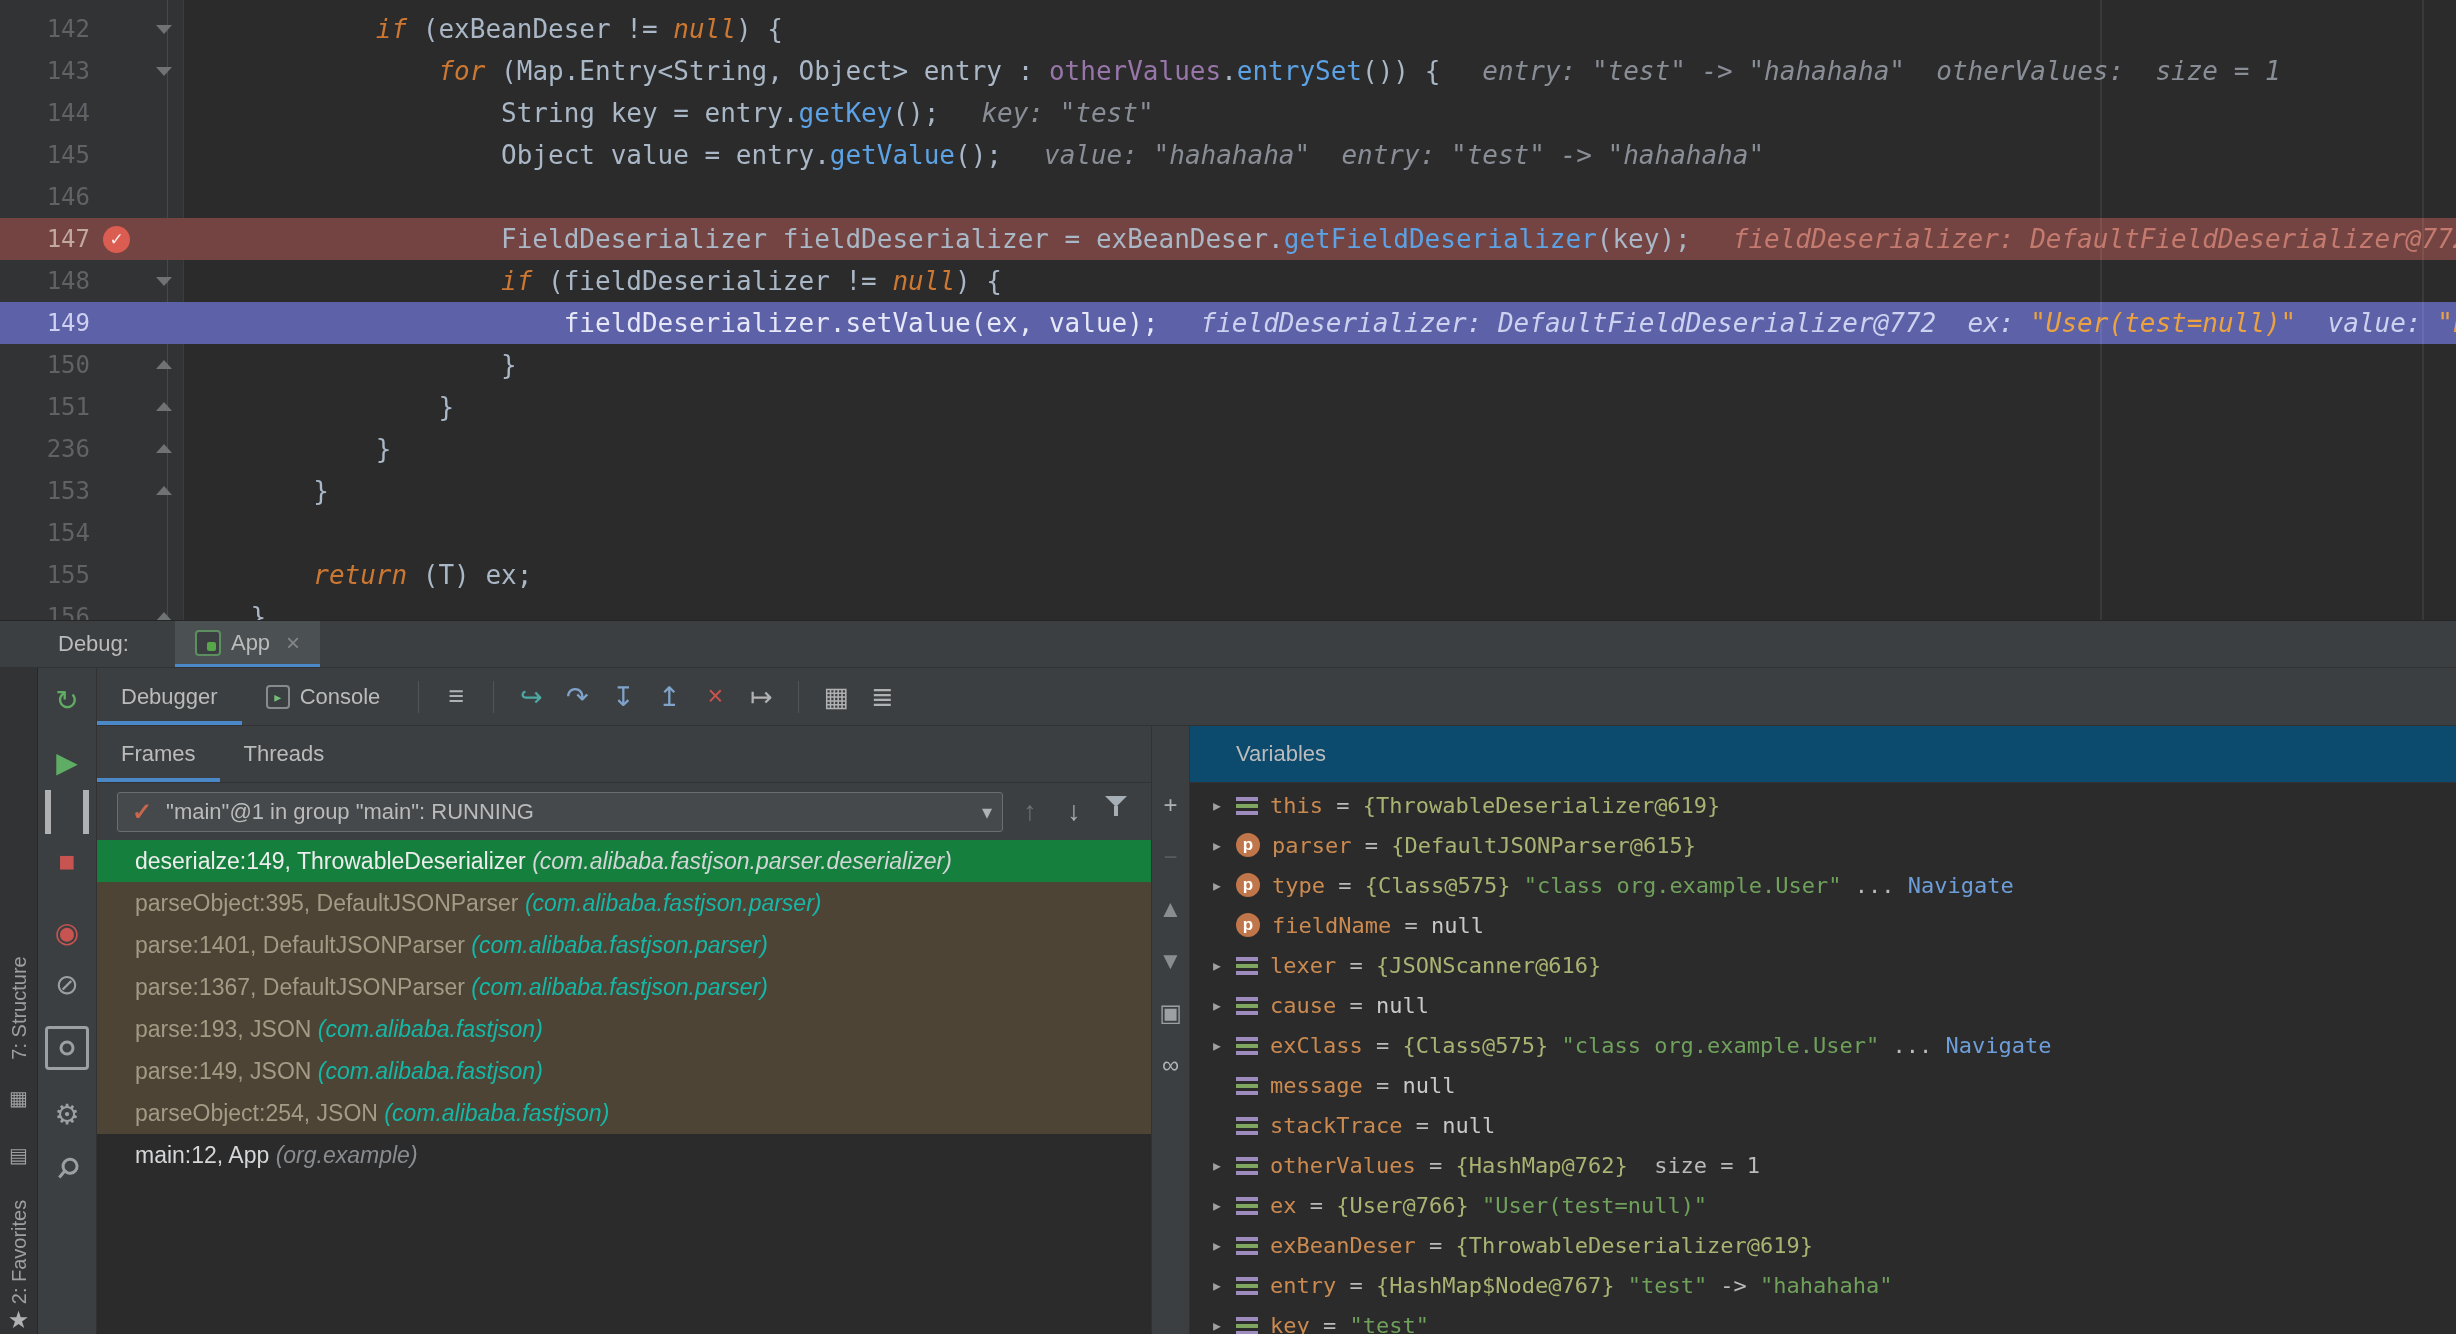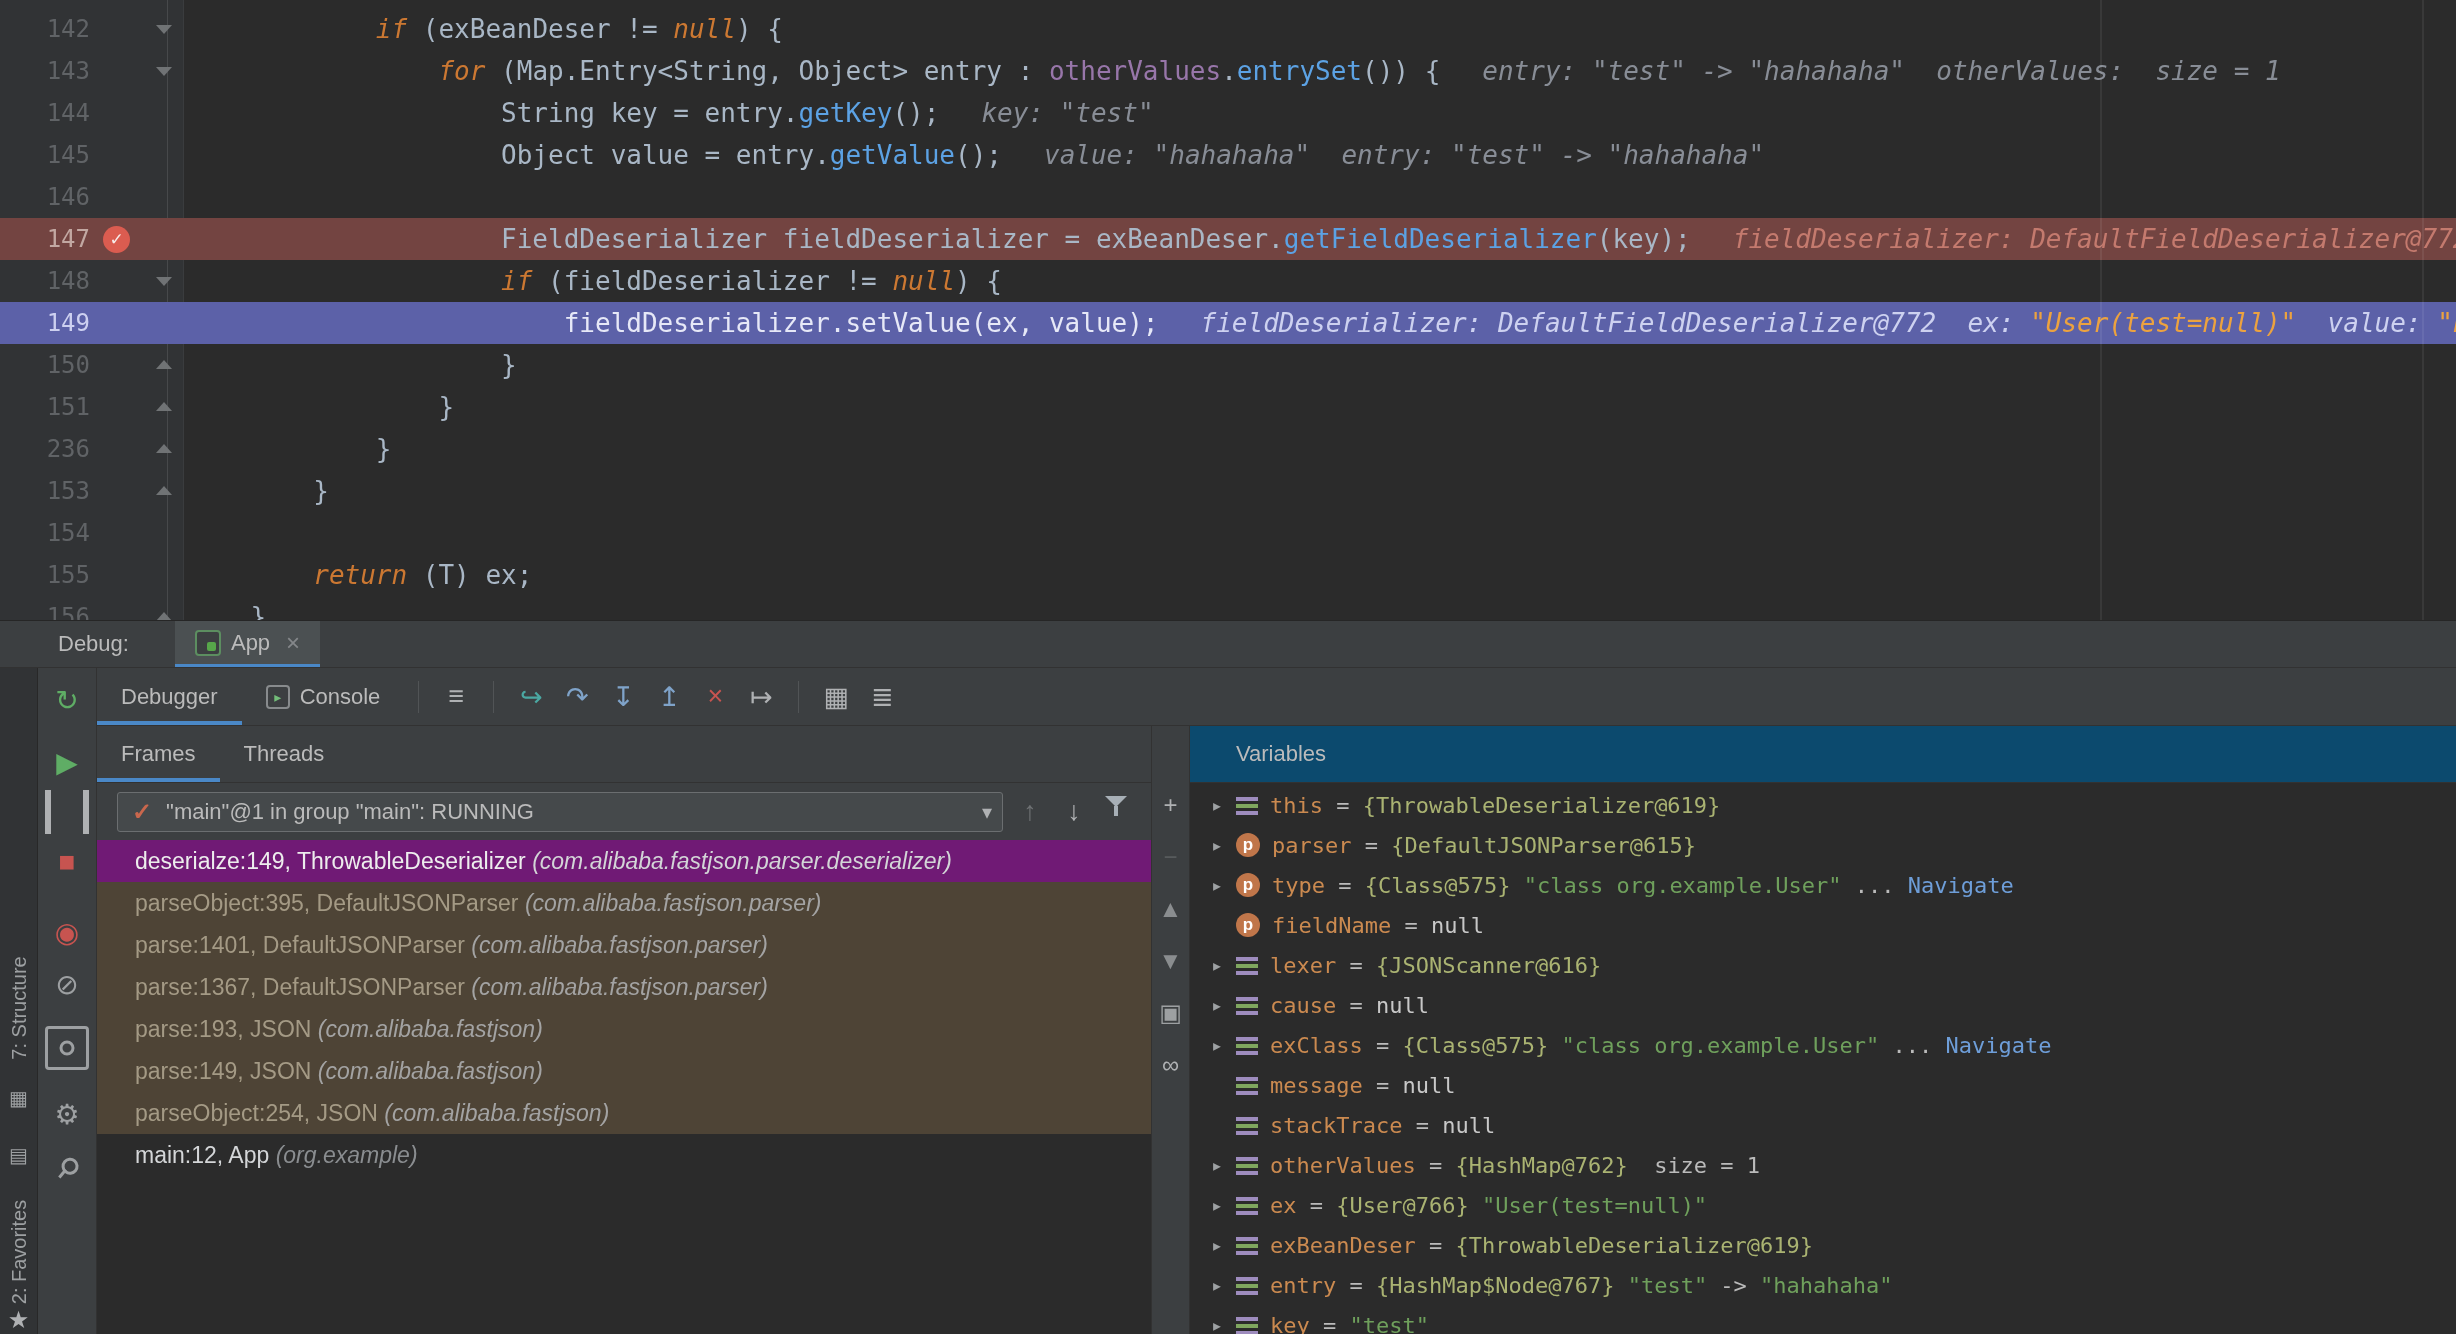--- a/index.html
+++ b/index.html
@@ -87,26 +87,26 @@
 #thread-combo{margin-left:20px;width:886px;height:40px;background:#45494B;border:1px solid #6B6E70;border-radius:3px;display:flex;align-items:center;padding:0 14px;color:#BBBBBB;font-size:22px;position:relative;white-space:pre}
 #thread-check{color:#C9674D;font-size:24px;margin-right:14px;font-weight:bold}
 #thread-chevron{position:absolute;right:10px;color:#AFB1B3;font-size:20px}
 #thread-nav{display:flex;align-items:center}
 #thread-nav .icon{display:flex;align-items:center;justify-content:center;width:34px;height:40px;font-size:27px;margin-left:10px}
 .icon-filter-icon{position:relative;width:30px;height:28px}
 .icon-filter-icon::before{content:"";position:absolute;left:4px;top:4px;border-left:11px solid transparent;border-right:11px solid transparent;border-top:11px solid #A7AFB6}
 .icon-filter-icon::after{content:"";position:absolute;left:13px;top:14px;width:4px;height:10px;background:#A7AFB6}
 #frames-list{position:absolute;left:97px;top:840px;width:1054px;bottom:0;background:#2B2B2B;overflow:hidden}
 .frame-row{height:42px;line-height:42px;padding-left:38px;font-size:23px;white-space:nowrap}
-.frame-row.kind-selected{background:#701a75;color:#EDEDED}
+.frame-row.kind-selected{background:#15803d;color:#EDEDED}
 .frame-row.kind-library{background:#4E4436;color:#A49A85}
 .frame-row.kind-user{color:#D4D6D8}
 .frame-pkg{font-style:italic}
 .kind-selected .frame-pkg{color:#D3D5D7}
-.kind-library .frame-pkg{color:#a3a3a3}
+.kind-library .frame-pkg{color:#14b8a6}
 .kind-user .frame-pkg{color:#8A8D90}
 
 
 #mid-strip{position:absolute;left:1151px;top:726px;width:39px;bottom:0;background:#3C3F41;border-left:1px solid #323232;border-right:1px solid #323232;display:flex;flex-direction:column;align-items:center;padding-top:53px}
 #mid-strip .icon{height:52px;width:100%;display:flex;align-items:center;justify-content:center;font-size:24px}
 
 
 #vars-header{position:absolute;left:1190px;top:726px;right:0;height:57px;background:#0c4a6e;border-bottom:1px solid #323232;display:flex;align-items:center;color:#BBBBBB;font-size:22px;padding-left:46px}
 #vars-list{position:absolute;left:1190px;top:783px;right:0;bottom:0;background:#2B2B2B;overflow:hidden;padding-top:2px}
 .var-row{height:40px;display:flex;align-items:center;font-family:"DejaVu Sans Mono",monospace;font-size:22px;white-space:pre}

